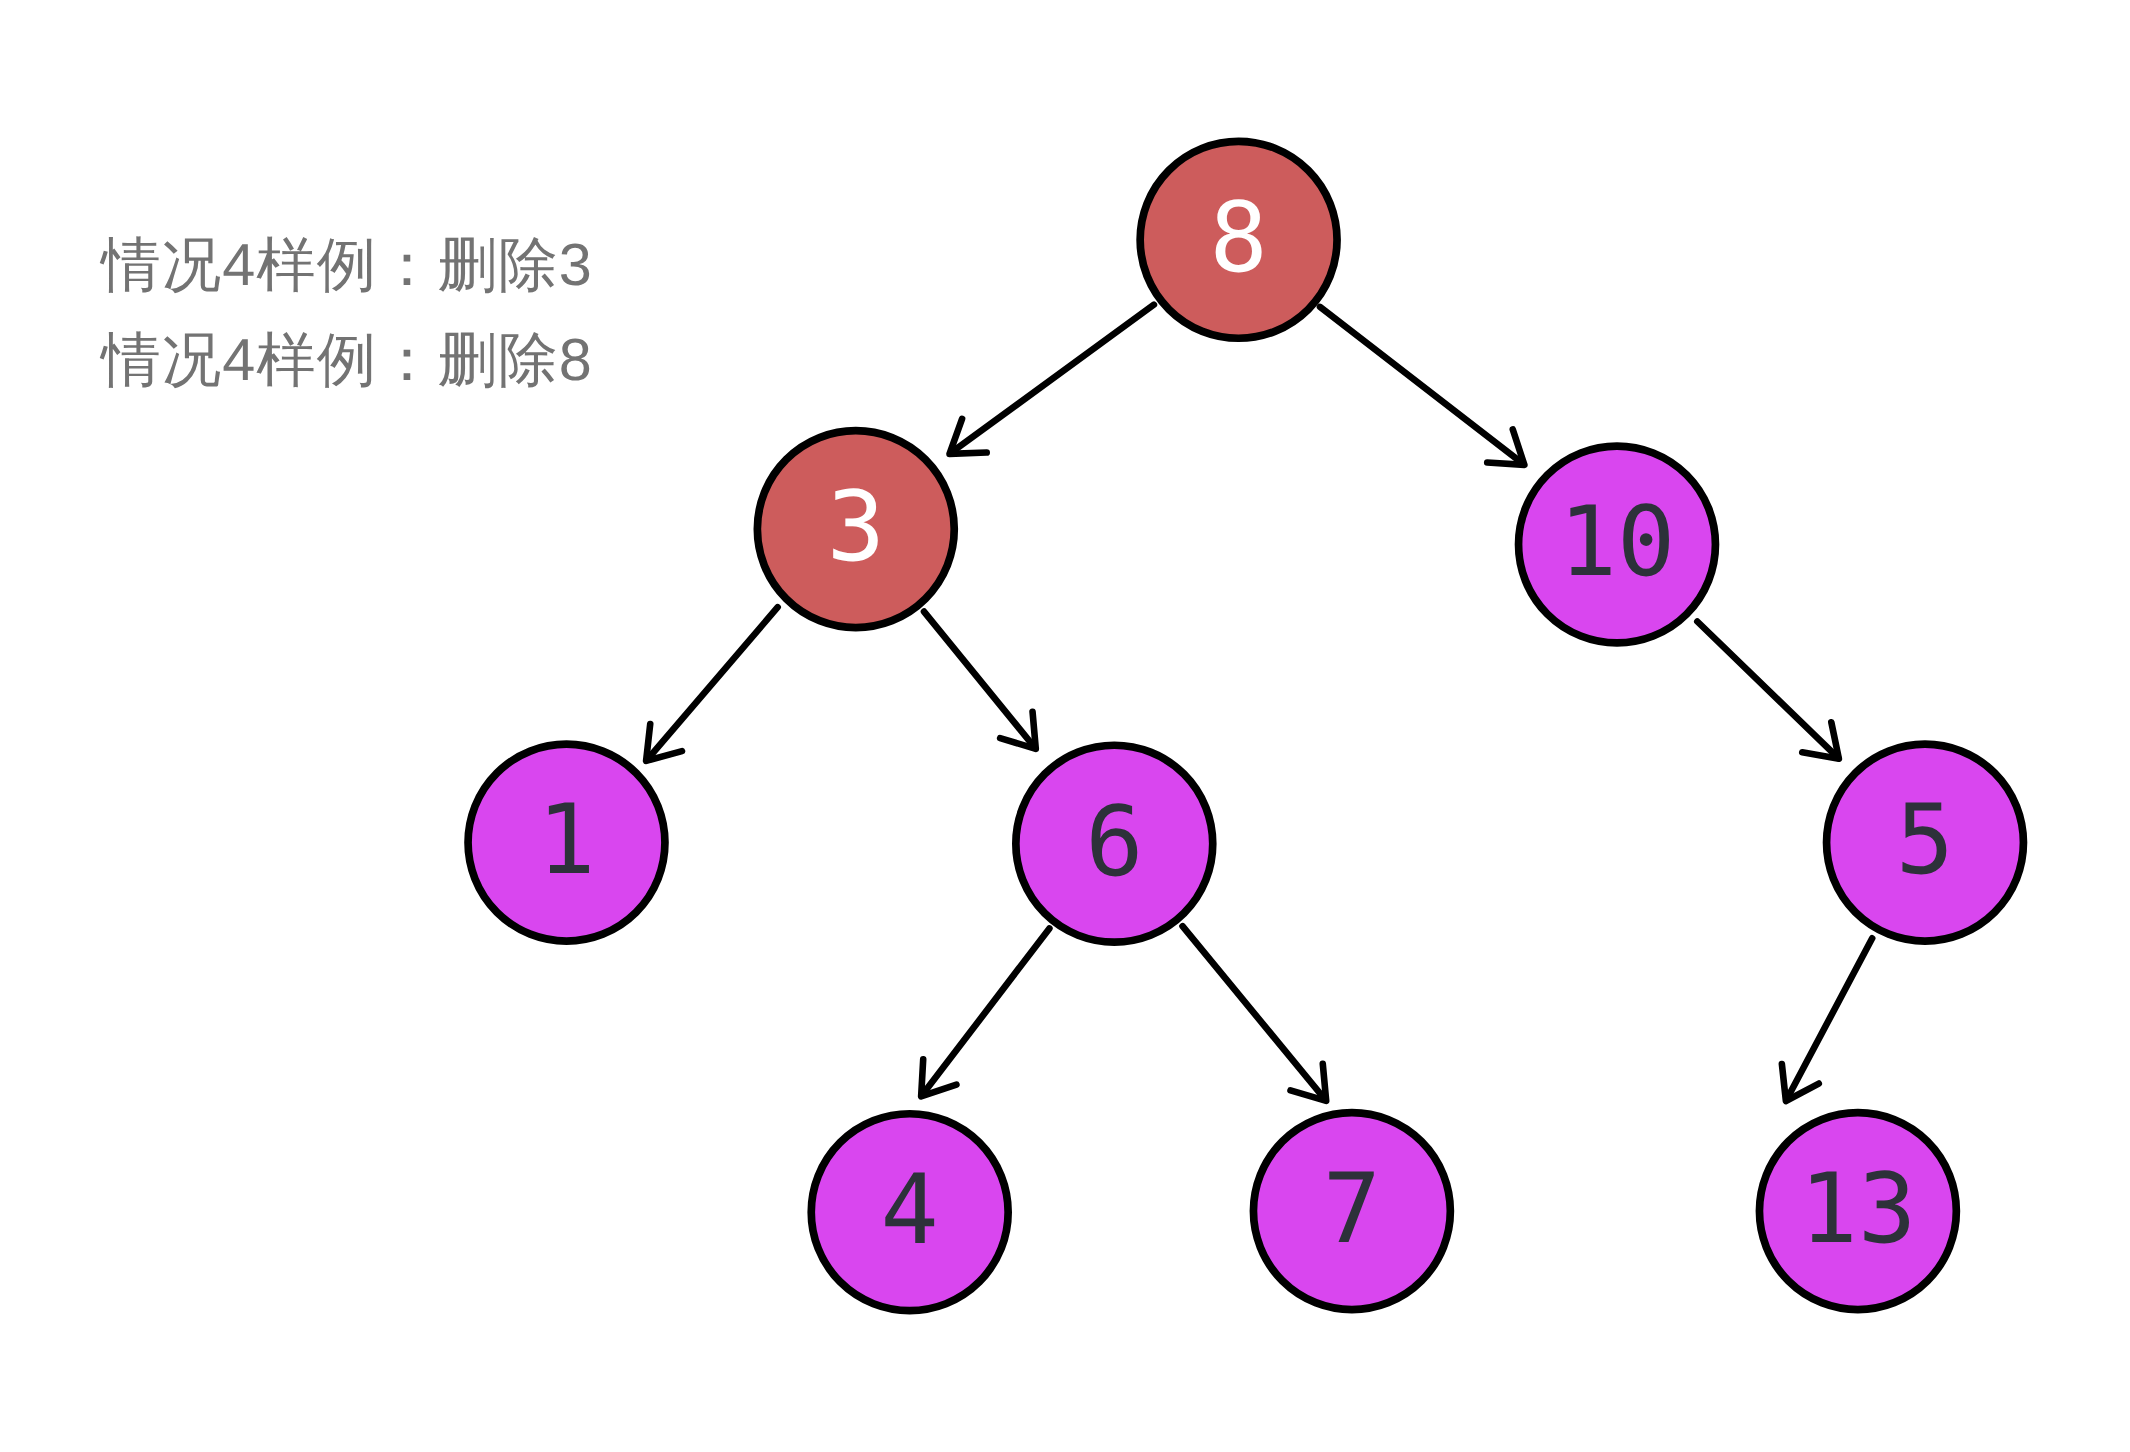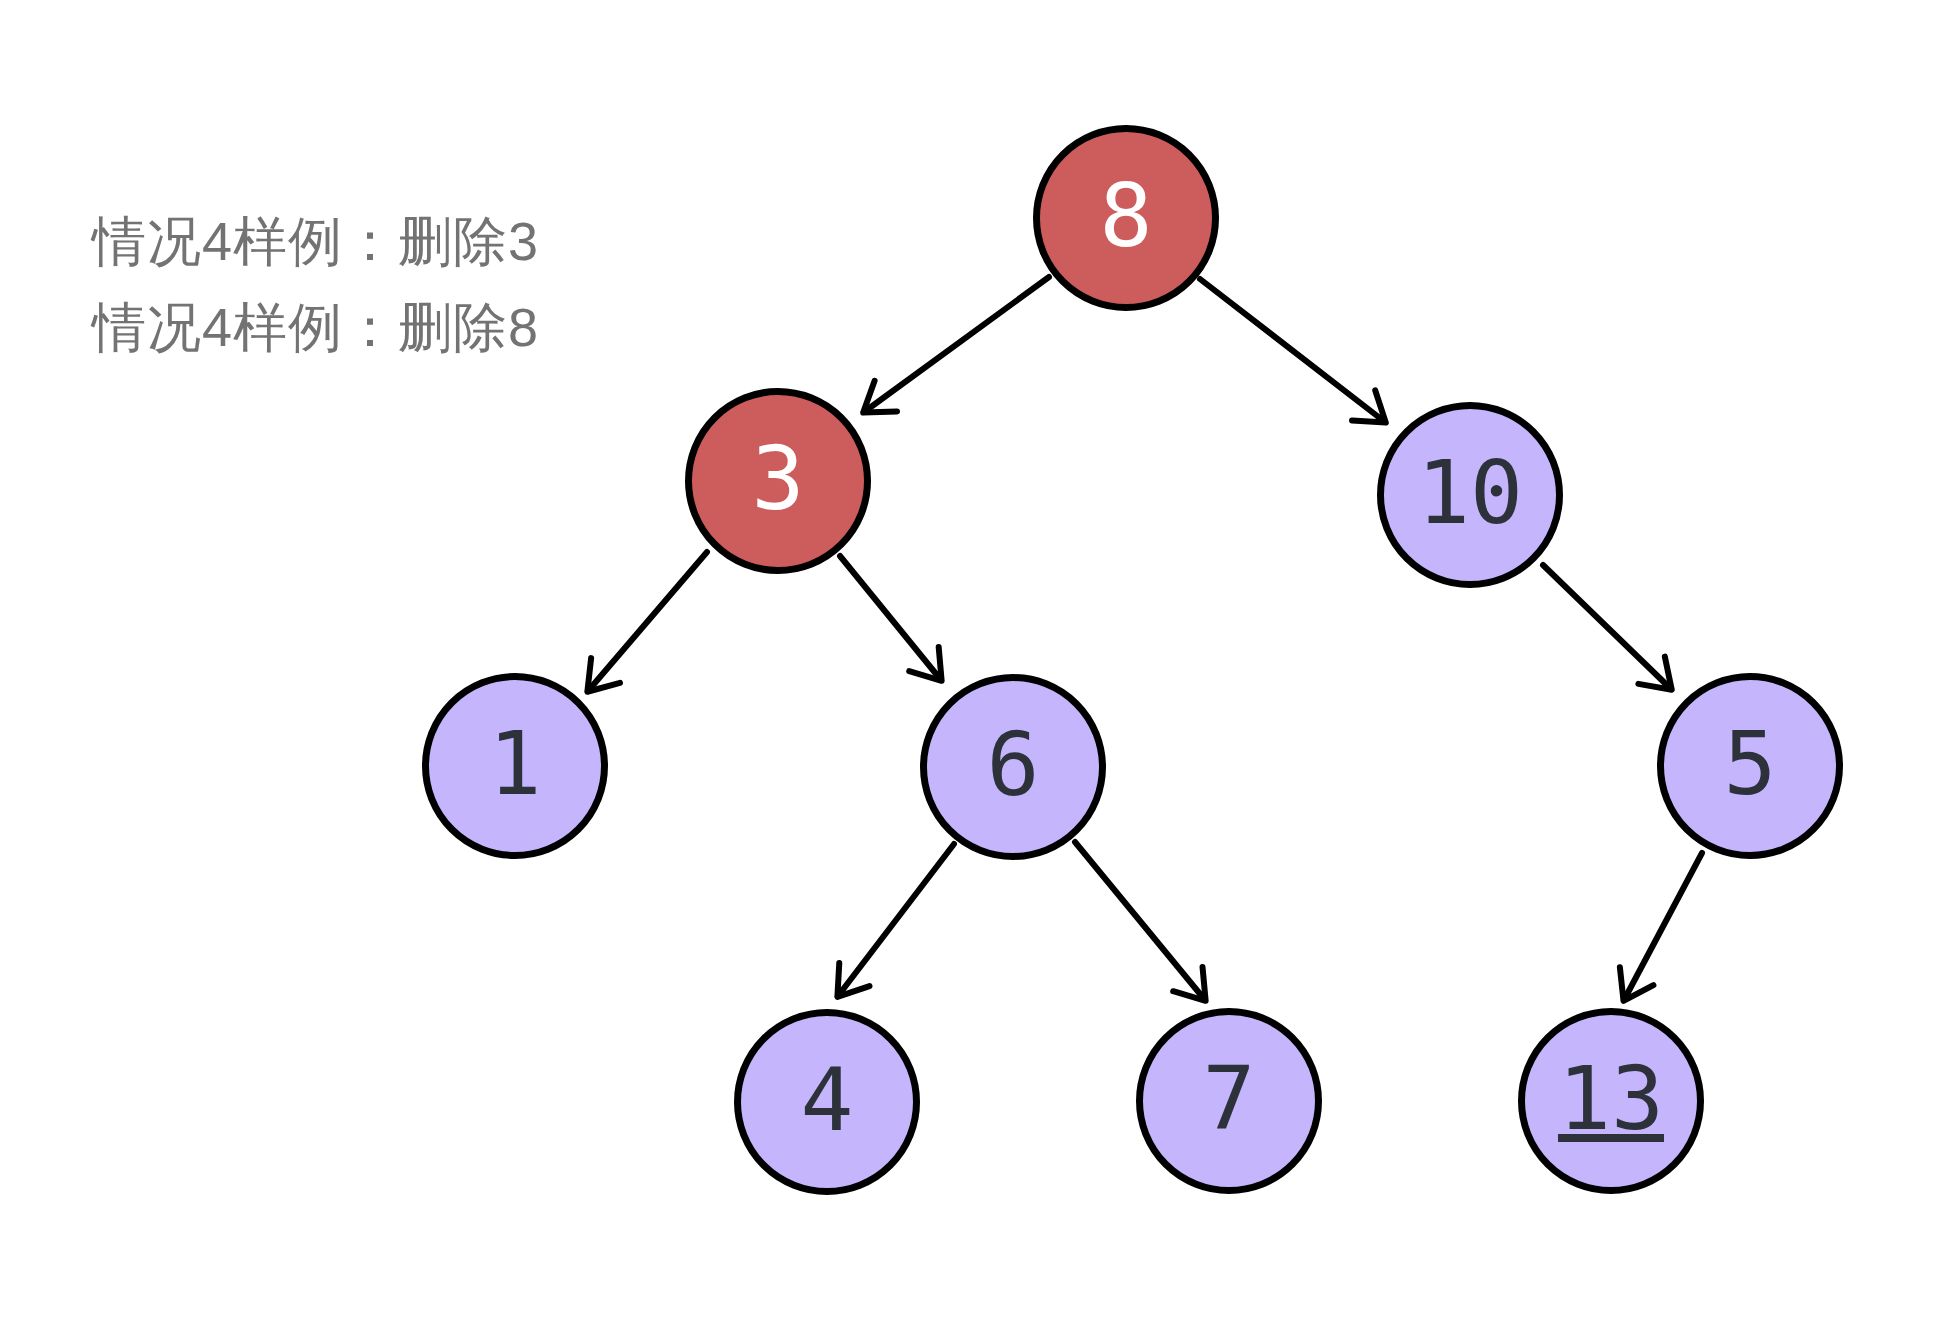--- a/index.html
+++ b/index.html
@@ -34,21 +34,21 @@
     width: 1936px;
     height: 1320px;
   }
   .node {
     position: absolute;
     box-sizing: border-box;
     width: 186px;
     height: 186px;
     border: 7px solid #000000;
     border-radius: 50%;
-    background: #c4b5fd;
+    background: #d946ef;
     display: flex;
     align-items: center;
     justify-content: center;
     font-family: "DejaVu Sans Mono", "DejaVu Sans", sans-serif;
     font-size: 88px;
     color: #2d313a;
   }
   .node--red {
     background: #cd5c5c;
     color: #ffffff;
@@ -101,17 +101,17 @@
   </div>
   <div class="node" style="left:1657px; top:673px;">
     <span class="label">5</span>
   </div>
   <div class="node" style="left:734px; top:1009px;">
     <span class="label">4</span>
   </div>
   <div class="node" style="left:1136px; top:1008px;">
     <span class="label">7</span>
   </div>
-  <div class="node" style="left:1518px; top:1008px;text-decoration:underline;">
+  <div class="node" style="left:1596px; top:1008px;">
     <span class="label">13</span>
   </div>
 
 </div>
 
 </body></html>

